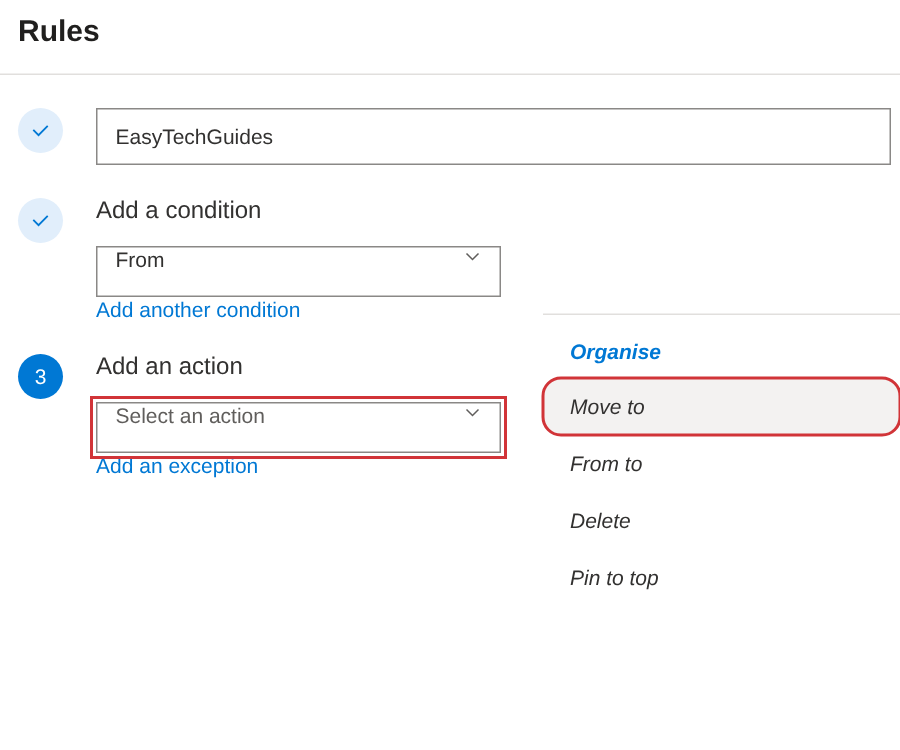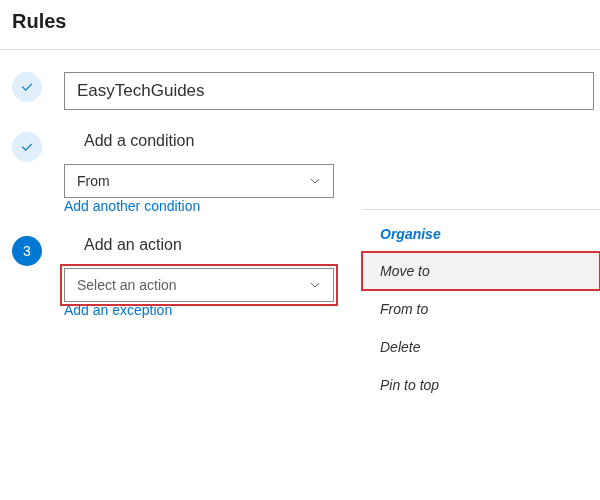--- a/index.html
+++ b/index.html
@@ -49,43 +49,41 @@
     .step-indicator.active {
       background: #0078d4;
       color: #fff;
       font-weight: 400;
     }
     .step-body { flex: 1; }
     .step-title {
       font-size: 16px;
       color: #323130;
       margin-bottom: 14px;
-      margin-left: 20px;
     }
     .rule-name-input {
       width: 530px;
       height: 38px;
       border: 1px solid #8a8886;
       padding: 12px 12px;
-      font-size: 17px;
+      font-size: 14px;
       font-family: inherit;
       color: #323130;
       outline: none;
     }
     .condition-row {
       display: flex;
       gap: 16px;
     }
     .select-box {
       position: relative;
       width: 270px;
       height: 34px;
       border: 1px solid #8a8886;
       display: flex;
-      align-items: center;
       padding: 0 12px;
       font-size: 14px;
       background: #fff;
       cursor: pointer;
     }
     .select-value { flex: 1; color: #605e5c; }
     .select-value.filled { color: #323130; }
     .chevron {
       width: 12px; height: 12px; flex: none;
     }
@@ -118,20 +116,21 @@
       padding: 8px 18px 10px;
     }
     .menu-item {
       padding: 11px 18px;
       font-size: 14px;
       color: #323130;
       cursor: pointer;
     }
     .menu-item.hover {
       background: #f3f2f1;
+      border-radius: 12px;
     }
     .menu-item.highlight-red {
       outline: 2px solid #d13438;
       outline-offset: -1px;
     }
     .check-icon svg { display: block; }
   </style>
 </head>
 <body>
 

